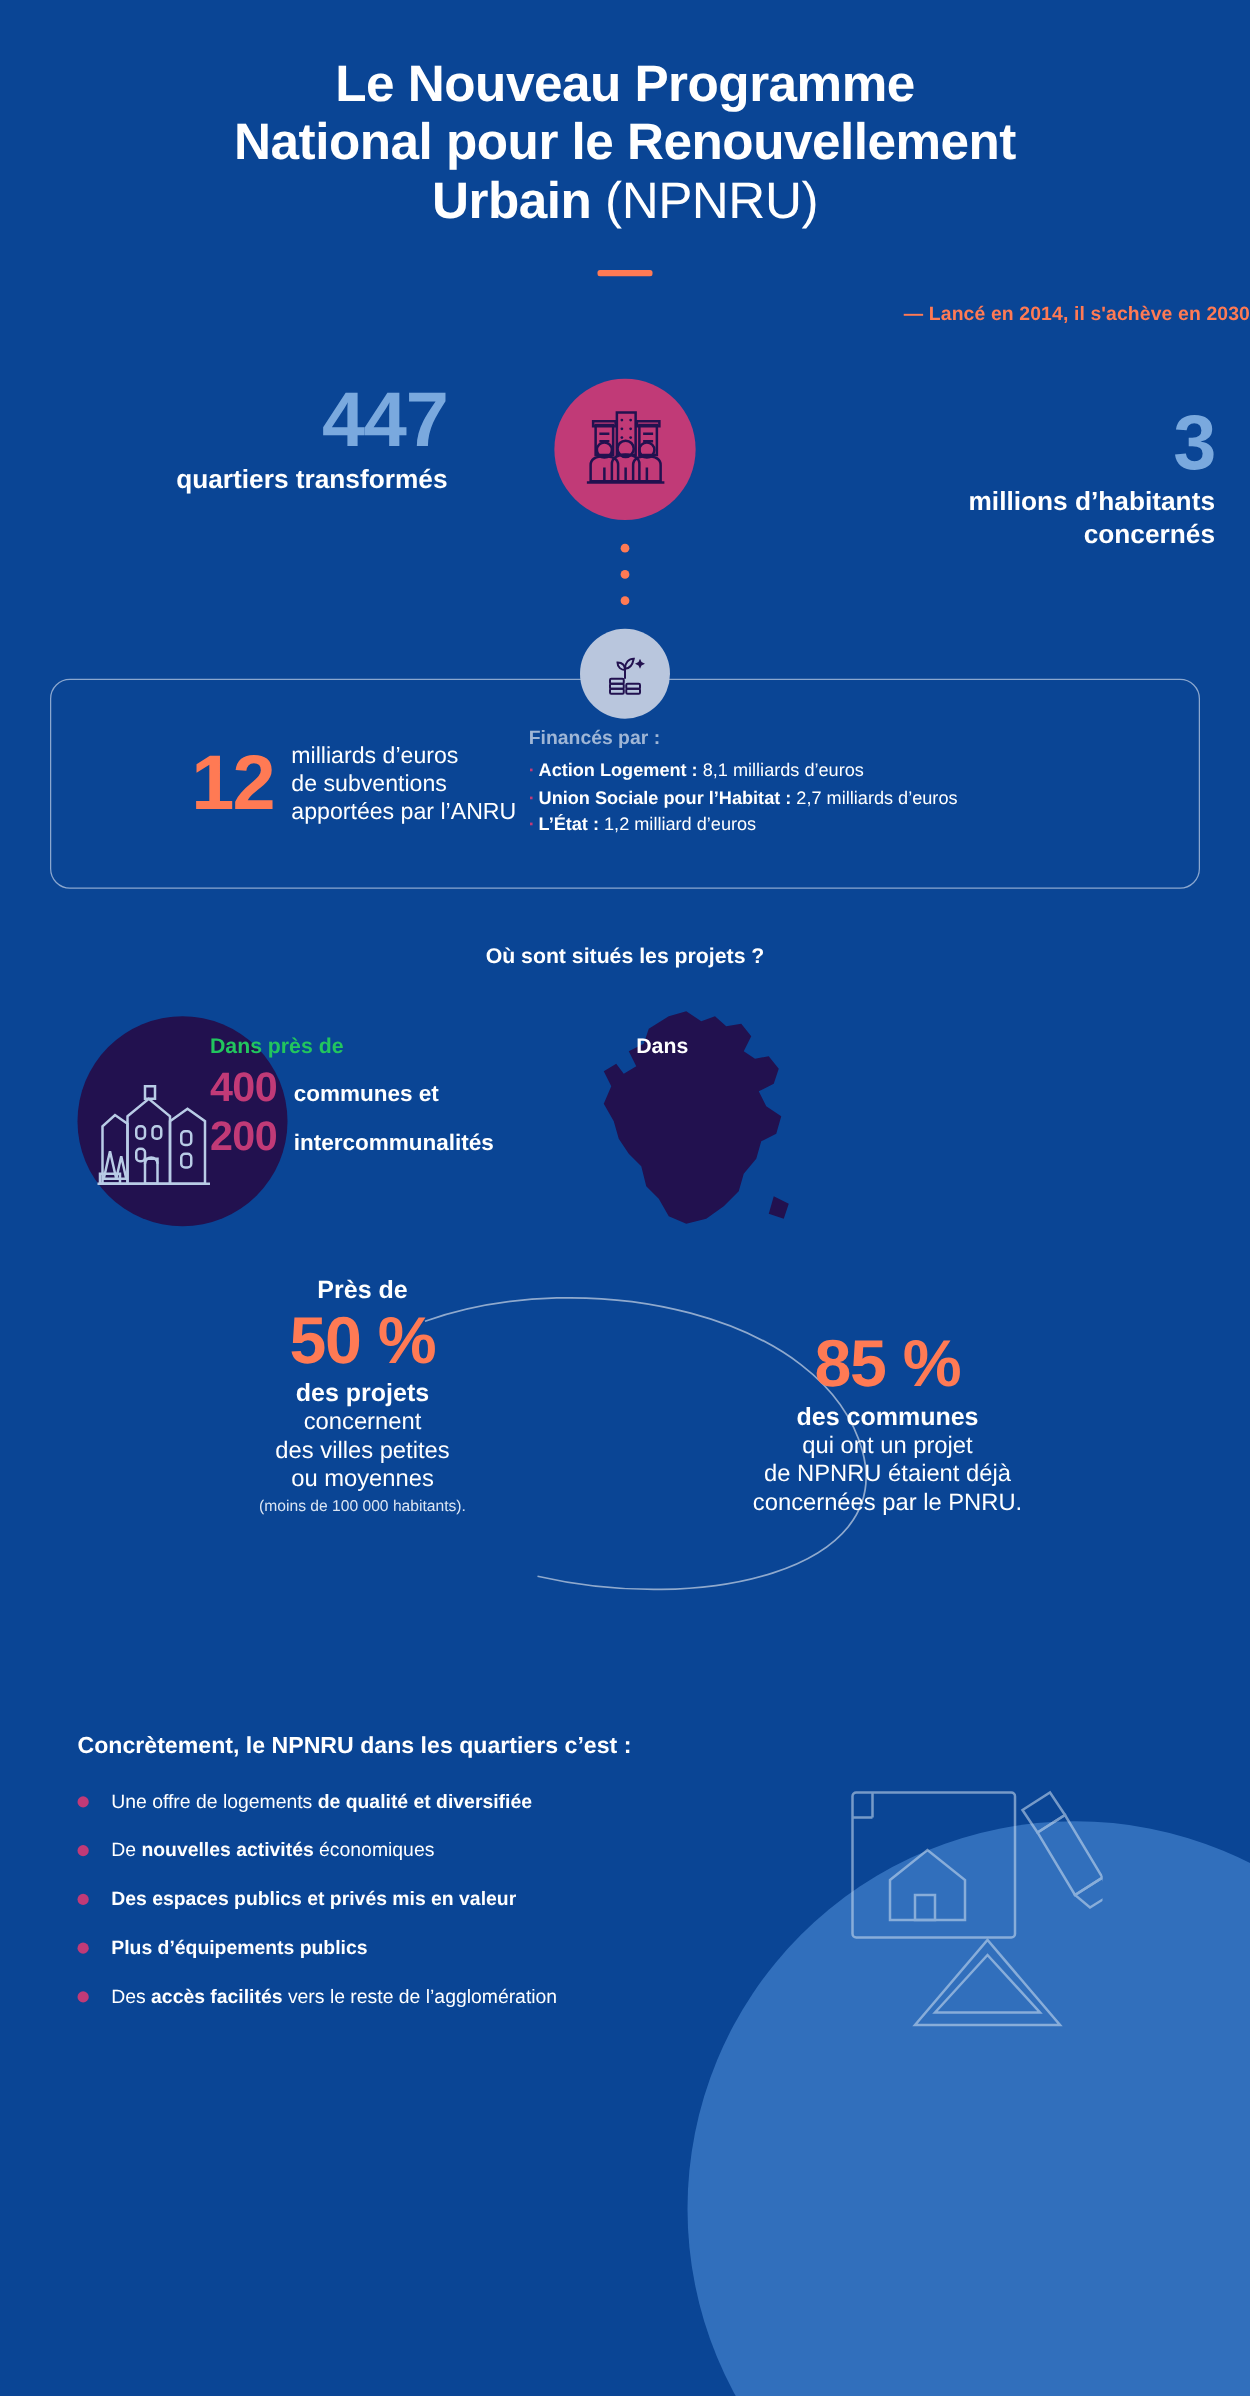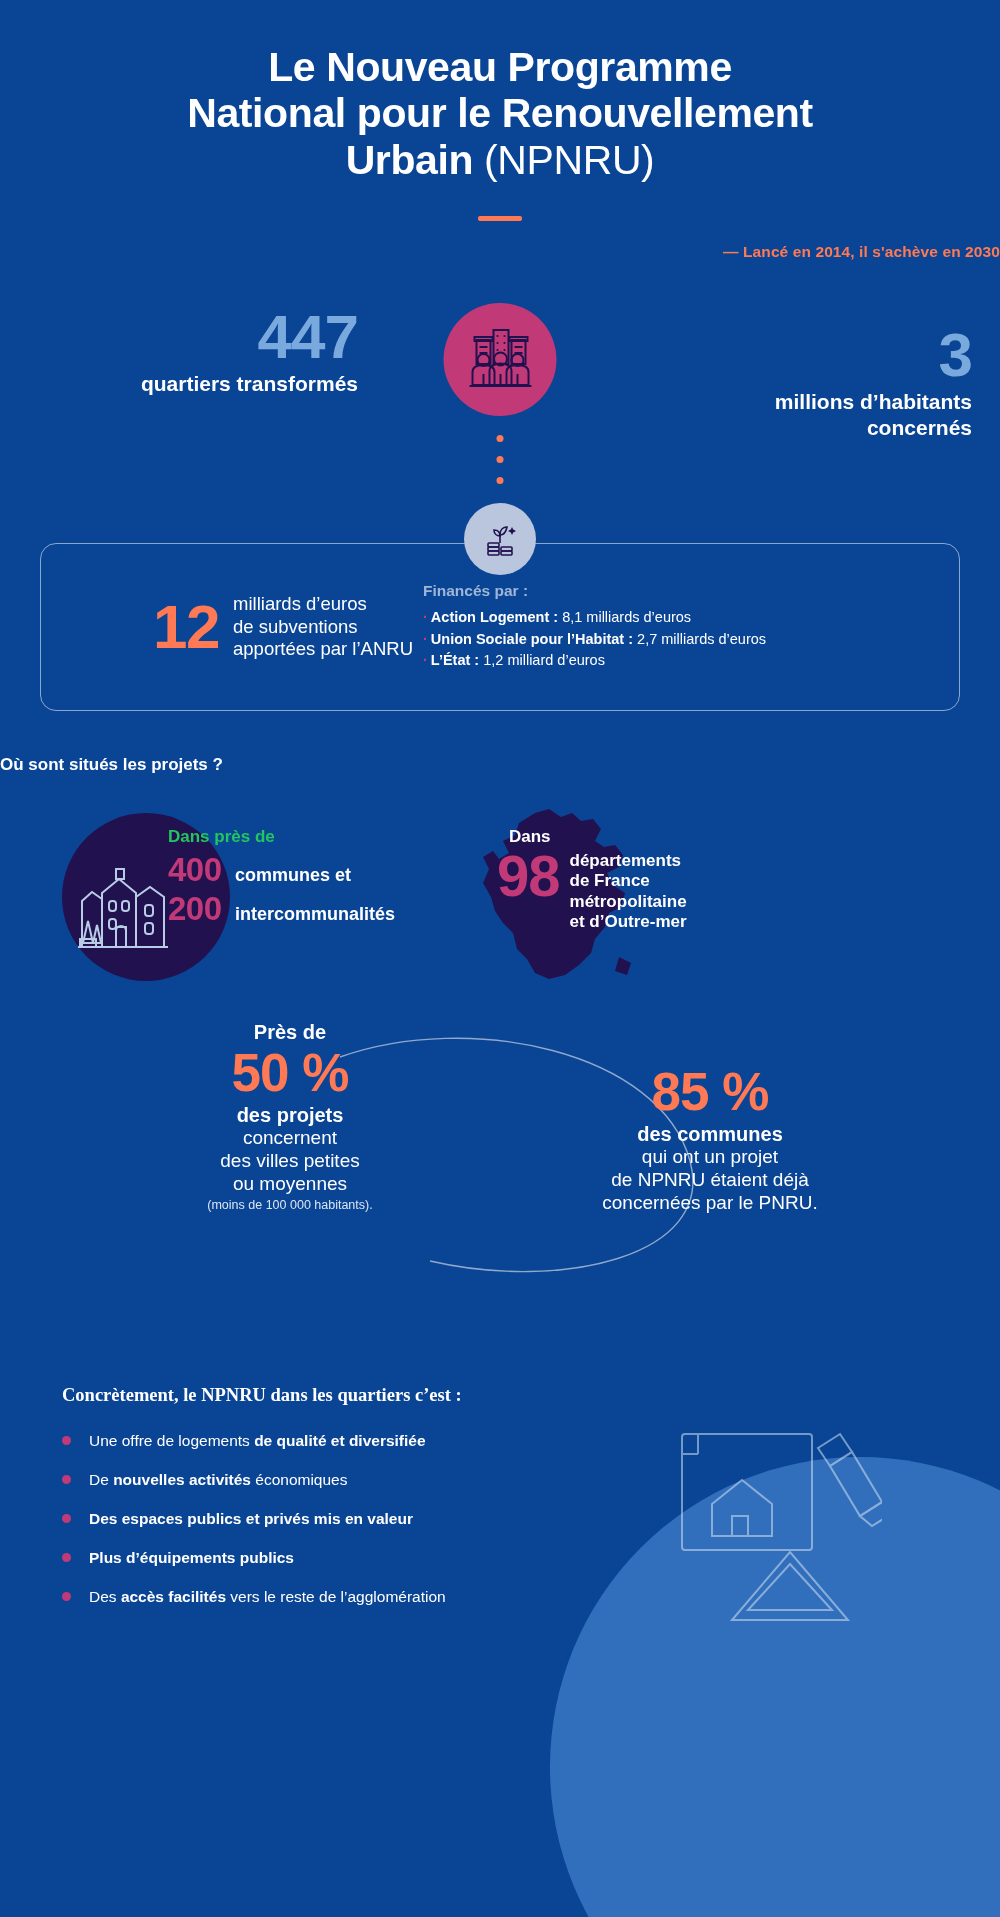--- a/index.html
+++ b/index.html
@@ -150,21 +150,21 @@
     line-height: 1.5;
     white-space: nowrap;
   }
   .fund-li .bul { color: #c13a77; font-weight: 700; margin-right: 3px; }
   .fund-li b { font-weight: 700; }
   .fund-li span.val { font-weight: 400; }
 
   
   .sec-head {
     margin-top: 44px;
-    text-align: left;
+    text-align: center;
     color: #ffffff;
     font-size: 17px;
     font-weight: 700;
   }
 
   
   .loc { position: relative; margin-top: 36px; height: 190px; }
 
   .navy-circle {
     position: absolute;
@@ -234,21 +234,20 @@
   .pct .b2 { color: #fff; font-size: 19px; font-weight: 300; line-height: 1.2; }
   .pct .small { color: #dbe5f3; font-size: 12.5px; font-weight: 300; margin-top: 2px; }
 
   
   .bottom { position: relative; margin-top: 74px; padding: 0 0 0 62px; }
   .bot-head {
     color: #ffffff;
     font-size: 18.5px;
     font-weight: 700;
     margin-bottom: 26px;
-    font-family: Liberation Serif, serif;
   }
   .bl { display: flex; align-items: center; margin-bottom: 21px; }
   .bl .dot {
     width: 9px; height: 9px; border-radius: 50%;
     background: #c13a77; flex: 0 0 auto; margin-right: 18px;
   }
   .bl .txt { color: #ffffff; font-size: 15.5px; font-weight: 300; }
   .bl .txt b { font-weight: 700; }
 
   .blueprint { position: absolute; right: 118px; bottom: -22px; opacity: .55; }
@@ -411,29 +410,20 @@
         <path fill="#22114f" d="M62 6 L76 2 L88 10 L99 6 L108 14 L120 12 L128 22 L122 34 L131 40 L142 38 L150 48
           L146 60 L134 66 L140 78 L152 86 L148 100 L136 106 L132 120 L122 132 L118 146 L106 158
           L92 168 L76 172 L62 166 L54 152 L44 142 L40 126 L30 116 L22 104 L18 90 L10 76 L16 62
           L10 50 L20 44 L26 52 L36 46 L30 34 L42 28 L46 16 Z"></path>
         <path fill="#22114f" d="M146 150 l12 6 l-4 12 l-12 -4 z"></path>
       </svg>
     </span>
 
     <div class="loc-b">
       <div class="lead">Dans</div>
-      <div class="row2">
-        <span class="num98">98</span>
-        <span class="dep-txt">
-          <span>départements</span><br>
-          <span>de France</span><br>
-          <span>métropolitaine</span><br>
-          <span>et d’Outre-mer</span>
-        </span>
-      </div>
     </div>
   </div>
 
   <div class="pct-wrap">
     <svg class="arc" width="1000" height="290">
       <path d="M340 36 C 470 -10 660 30 690 140 C 716 236 560 270 430 240" fill="none" stroke="#8fa9cd" stroke-width="1.4"></path>
     </svg>
 
     <div class="pct pct-left">
       <div class="pre">Près de</div>

